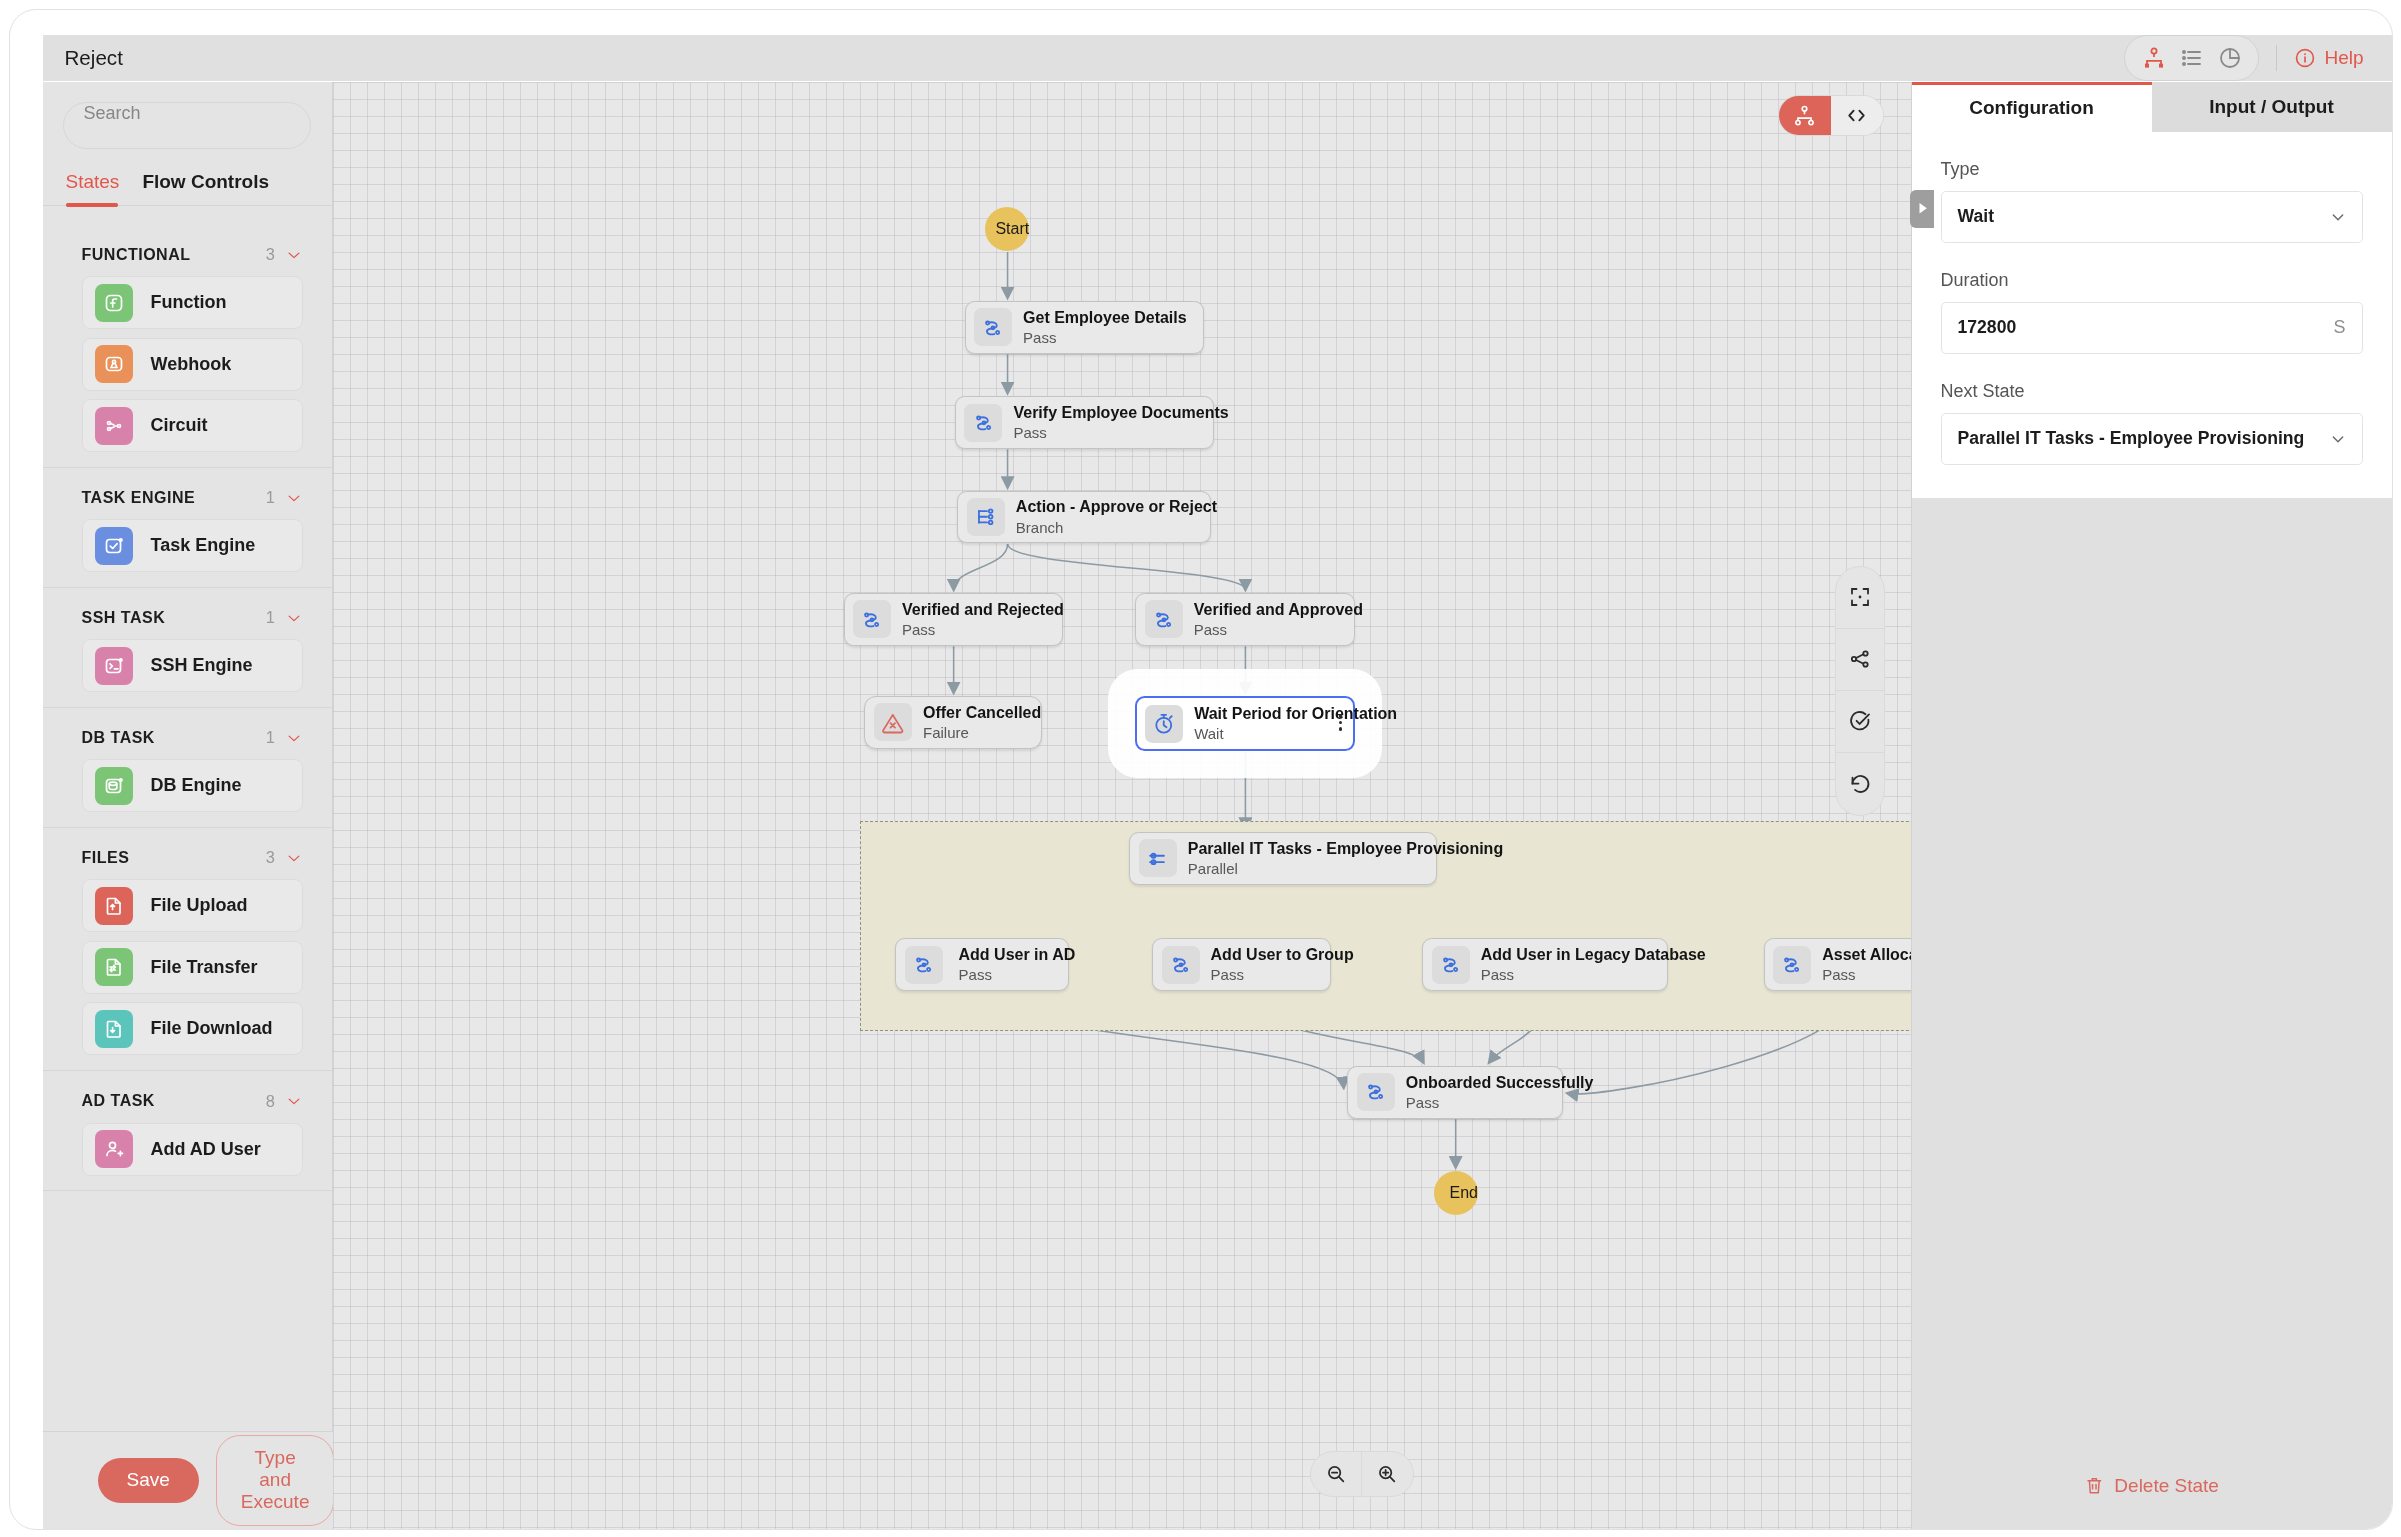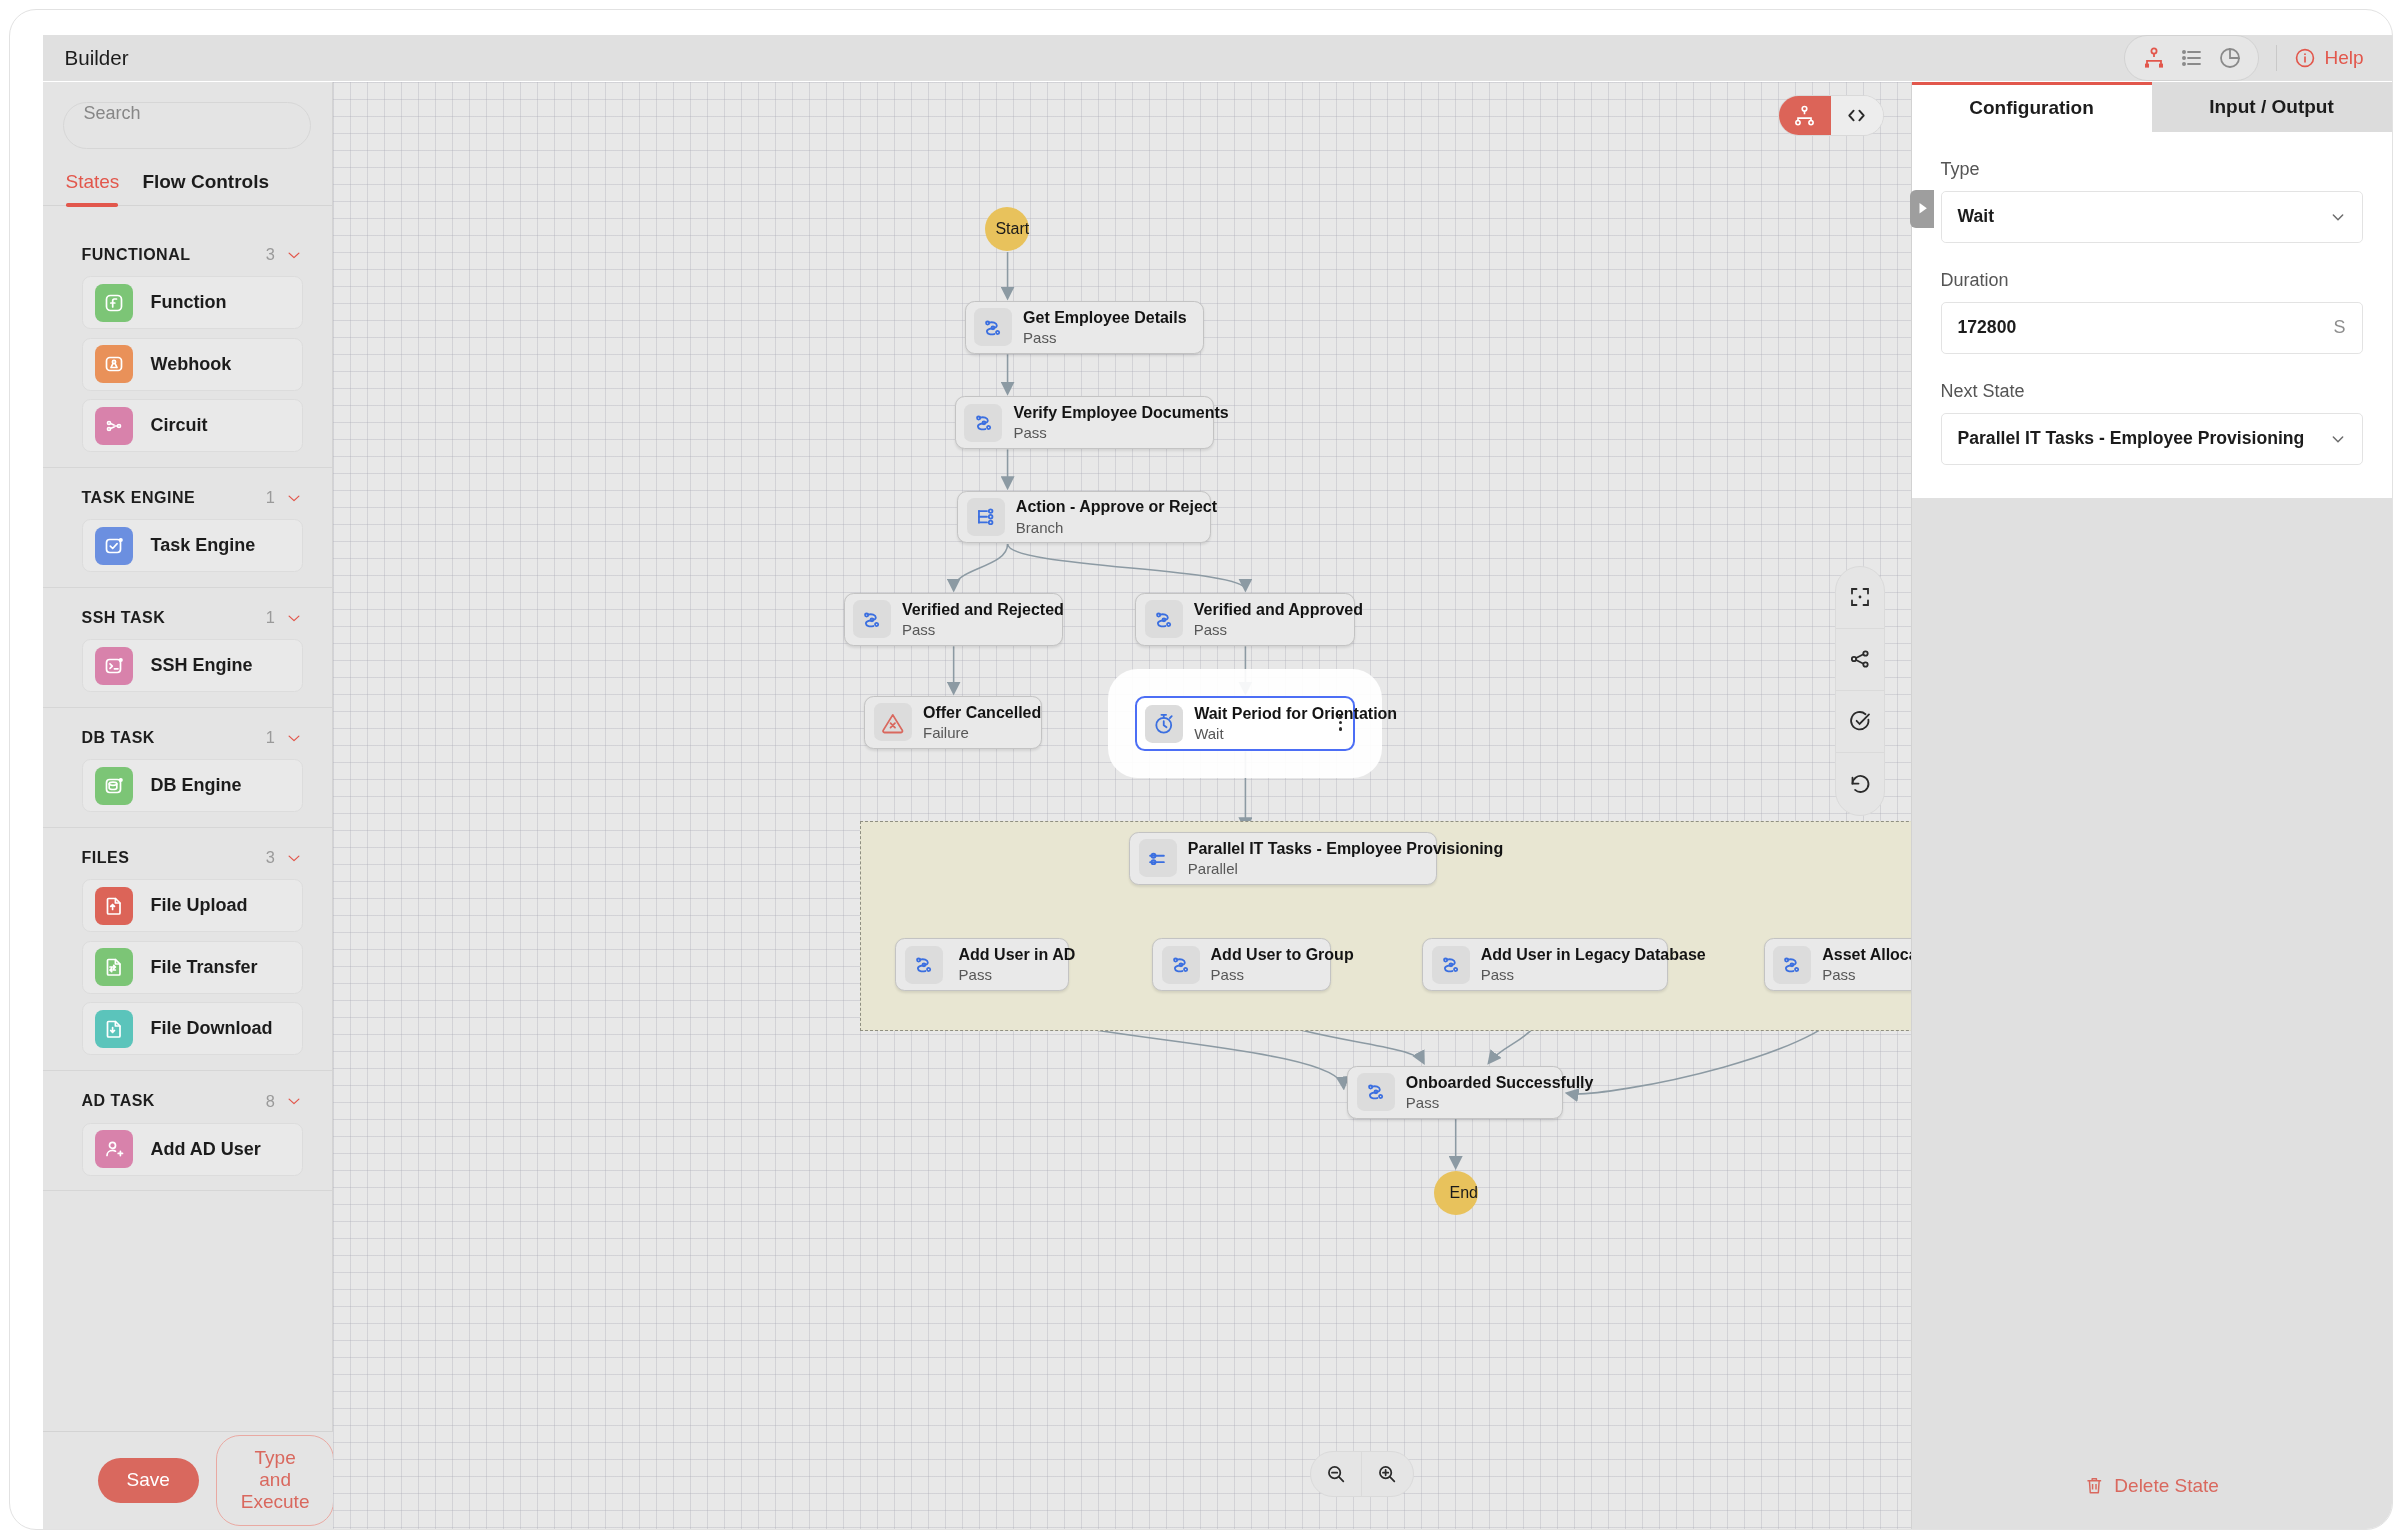--- a/index.html
+++ b/index.html
@@ -238,21 +238,21 @@
     display: flex; align-items: center; justify-content: center;
     gap: 9.7px; color: #d9685e; font-size: 19px;
   }
 </style>
 </head>
 <body>
 
 <div class="app">
 
   <div class="header">
-    <div class="header-title">Builder</div>
+    <div class="header-title">Reject</div>
     <div class="header-right">
       <div class="icon-pill">
         <div class="hicon">
           <svg width="24" height="24" viewBox="0 0 24 24" fill="none" stroke="#e2574c" stroke-width="1.8">
             <circle cx="12" cy="5" r="2.6"></circle>
               <path d="M12 7.6v3.4M5 18v-3.2h14V18"></path>
             <rect x="3" y="17.6" width="4" height="4" fill="#e2574c" stroke="none"></rect>
             <rect x="17" y="17.6" width="4" height="4" fill="#e2574c" stroke="none"></rect>
           </svg>
         </div>
@@ -631,21 +631,21 @@
               <circle cx="12.2" cy="12.1" r="1.4"></circle>
               <circle cx="16.6" cy="16.5" r="1.5"></circle>
               <path d="M8.6 7.2c3.4-1 7 .3 7.2 2.6.2 2-2 2.6-4.6 2.9-2.6.3-4.9 1-4.7 3 .2 2.3 3.6 3.2 7 2.2"></path>
             </svg>
           </div>
           <div class="node-txt">
             <div class="node-name">Verified and Approved</div>
             <div class="node-sub">Pass</div>
           </div>
         </div>
-        <div class="node" style="left: 33.713%; top: 42.4731%; width: 11.2377%; height: 3.63937%;">
+        <div class="node" style="left: 33.713%; top: 42.4731%; width: 11.2377%; height: 3.63937%; border-radius: 12px;">
           <div class="node-ico">
             <svg viewBox="0 0 24 24" width="25.5" height="25.5" fill="none" stroke="#d9685e" stroke-width="1.7" stroke-linecap="round" stroke-linejoin="round">
               <path d="M12 4.6 21 19.2a1.4 1.4 0 0 1-1.2 2H4.2A1.4 1.4 0 0 1 3 19.2z"></path>
               <path d="M9.9 12.4l4.2 4.2M14.1 12.4l-4.2 4.2"></path>
             </svg>
           </div>
           <div class="node-txt">
             <div class="node-name">Offer Cancelled</div>
             <div class="node-sub">Failure</div>
           </div>

